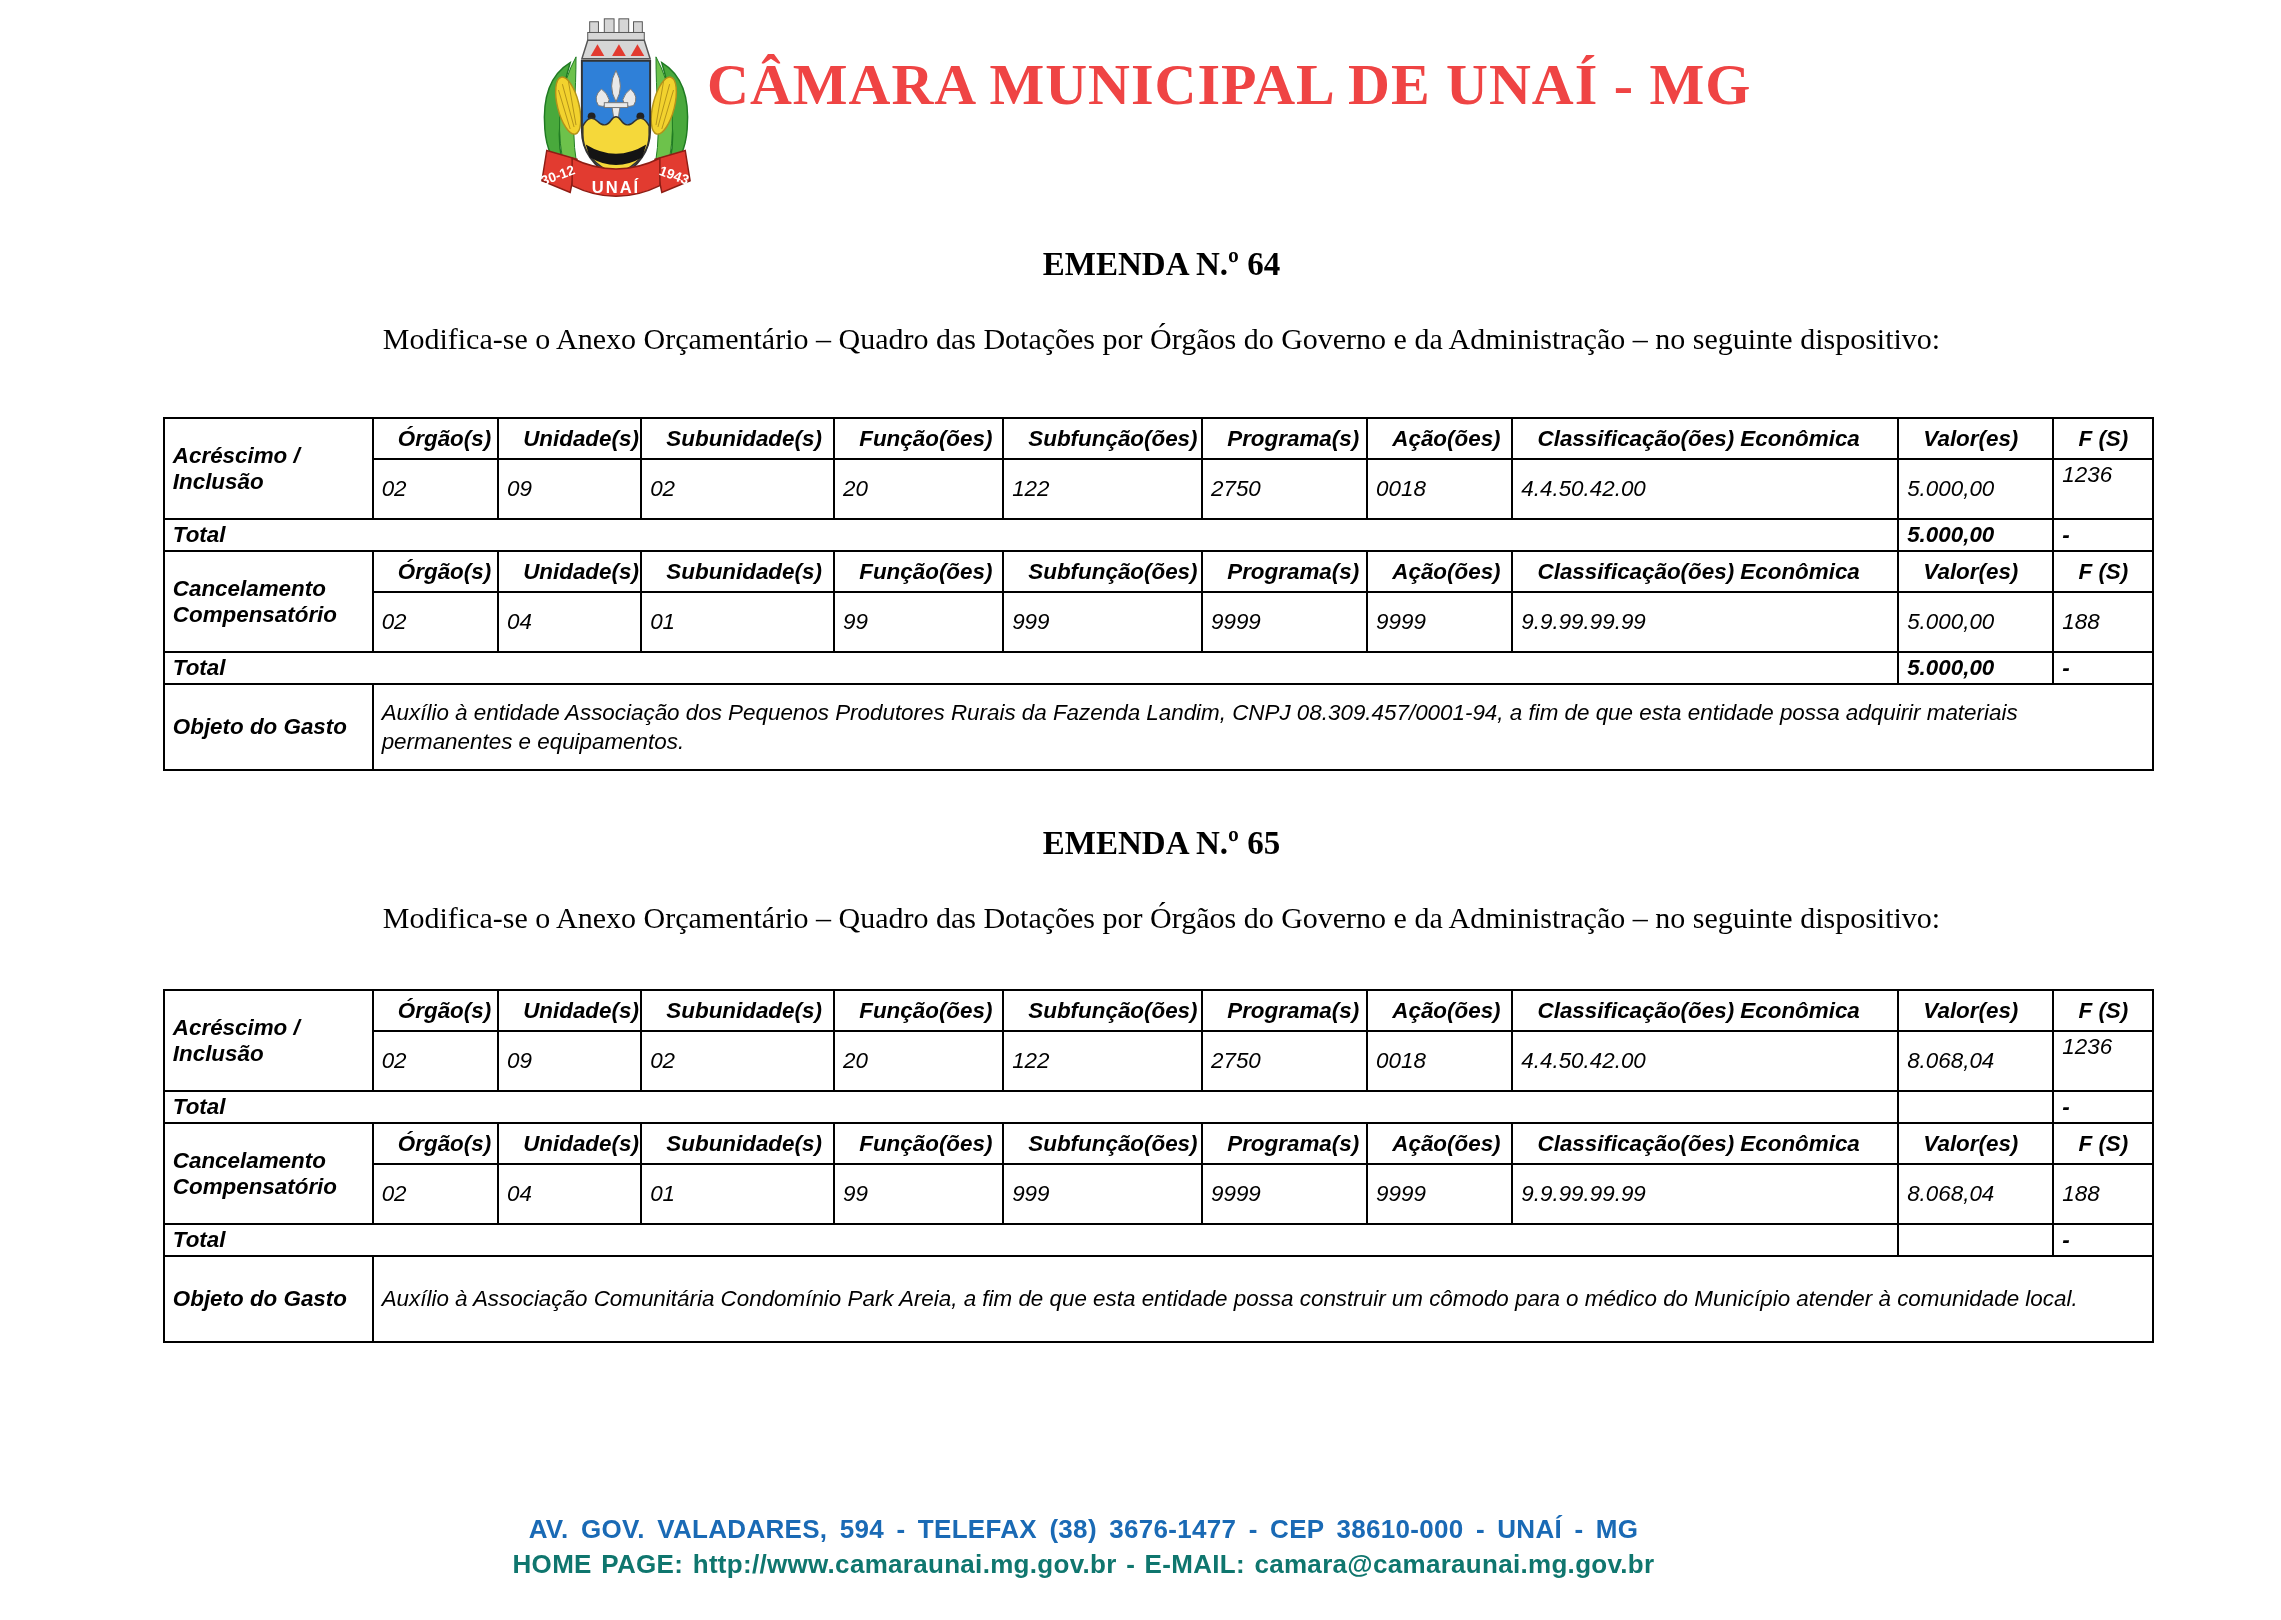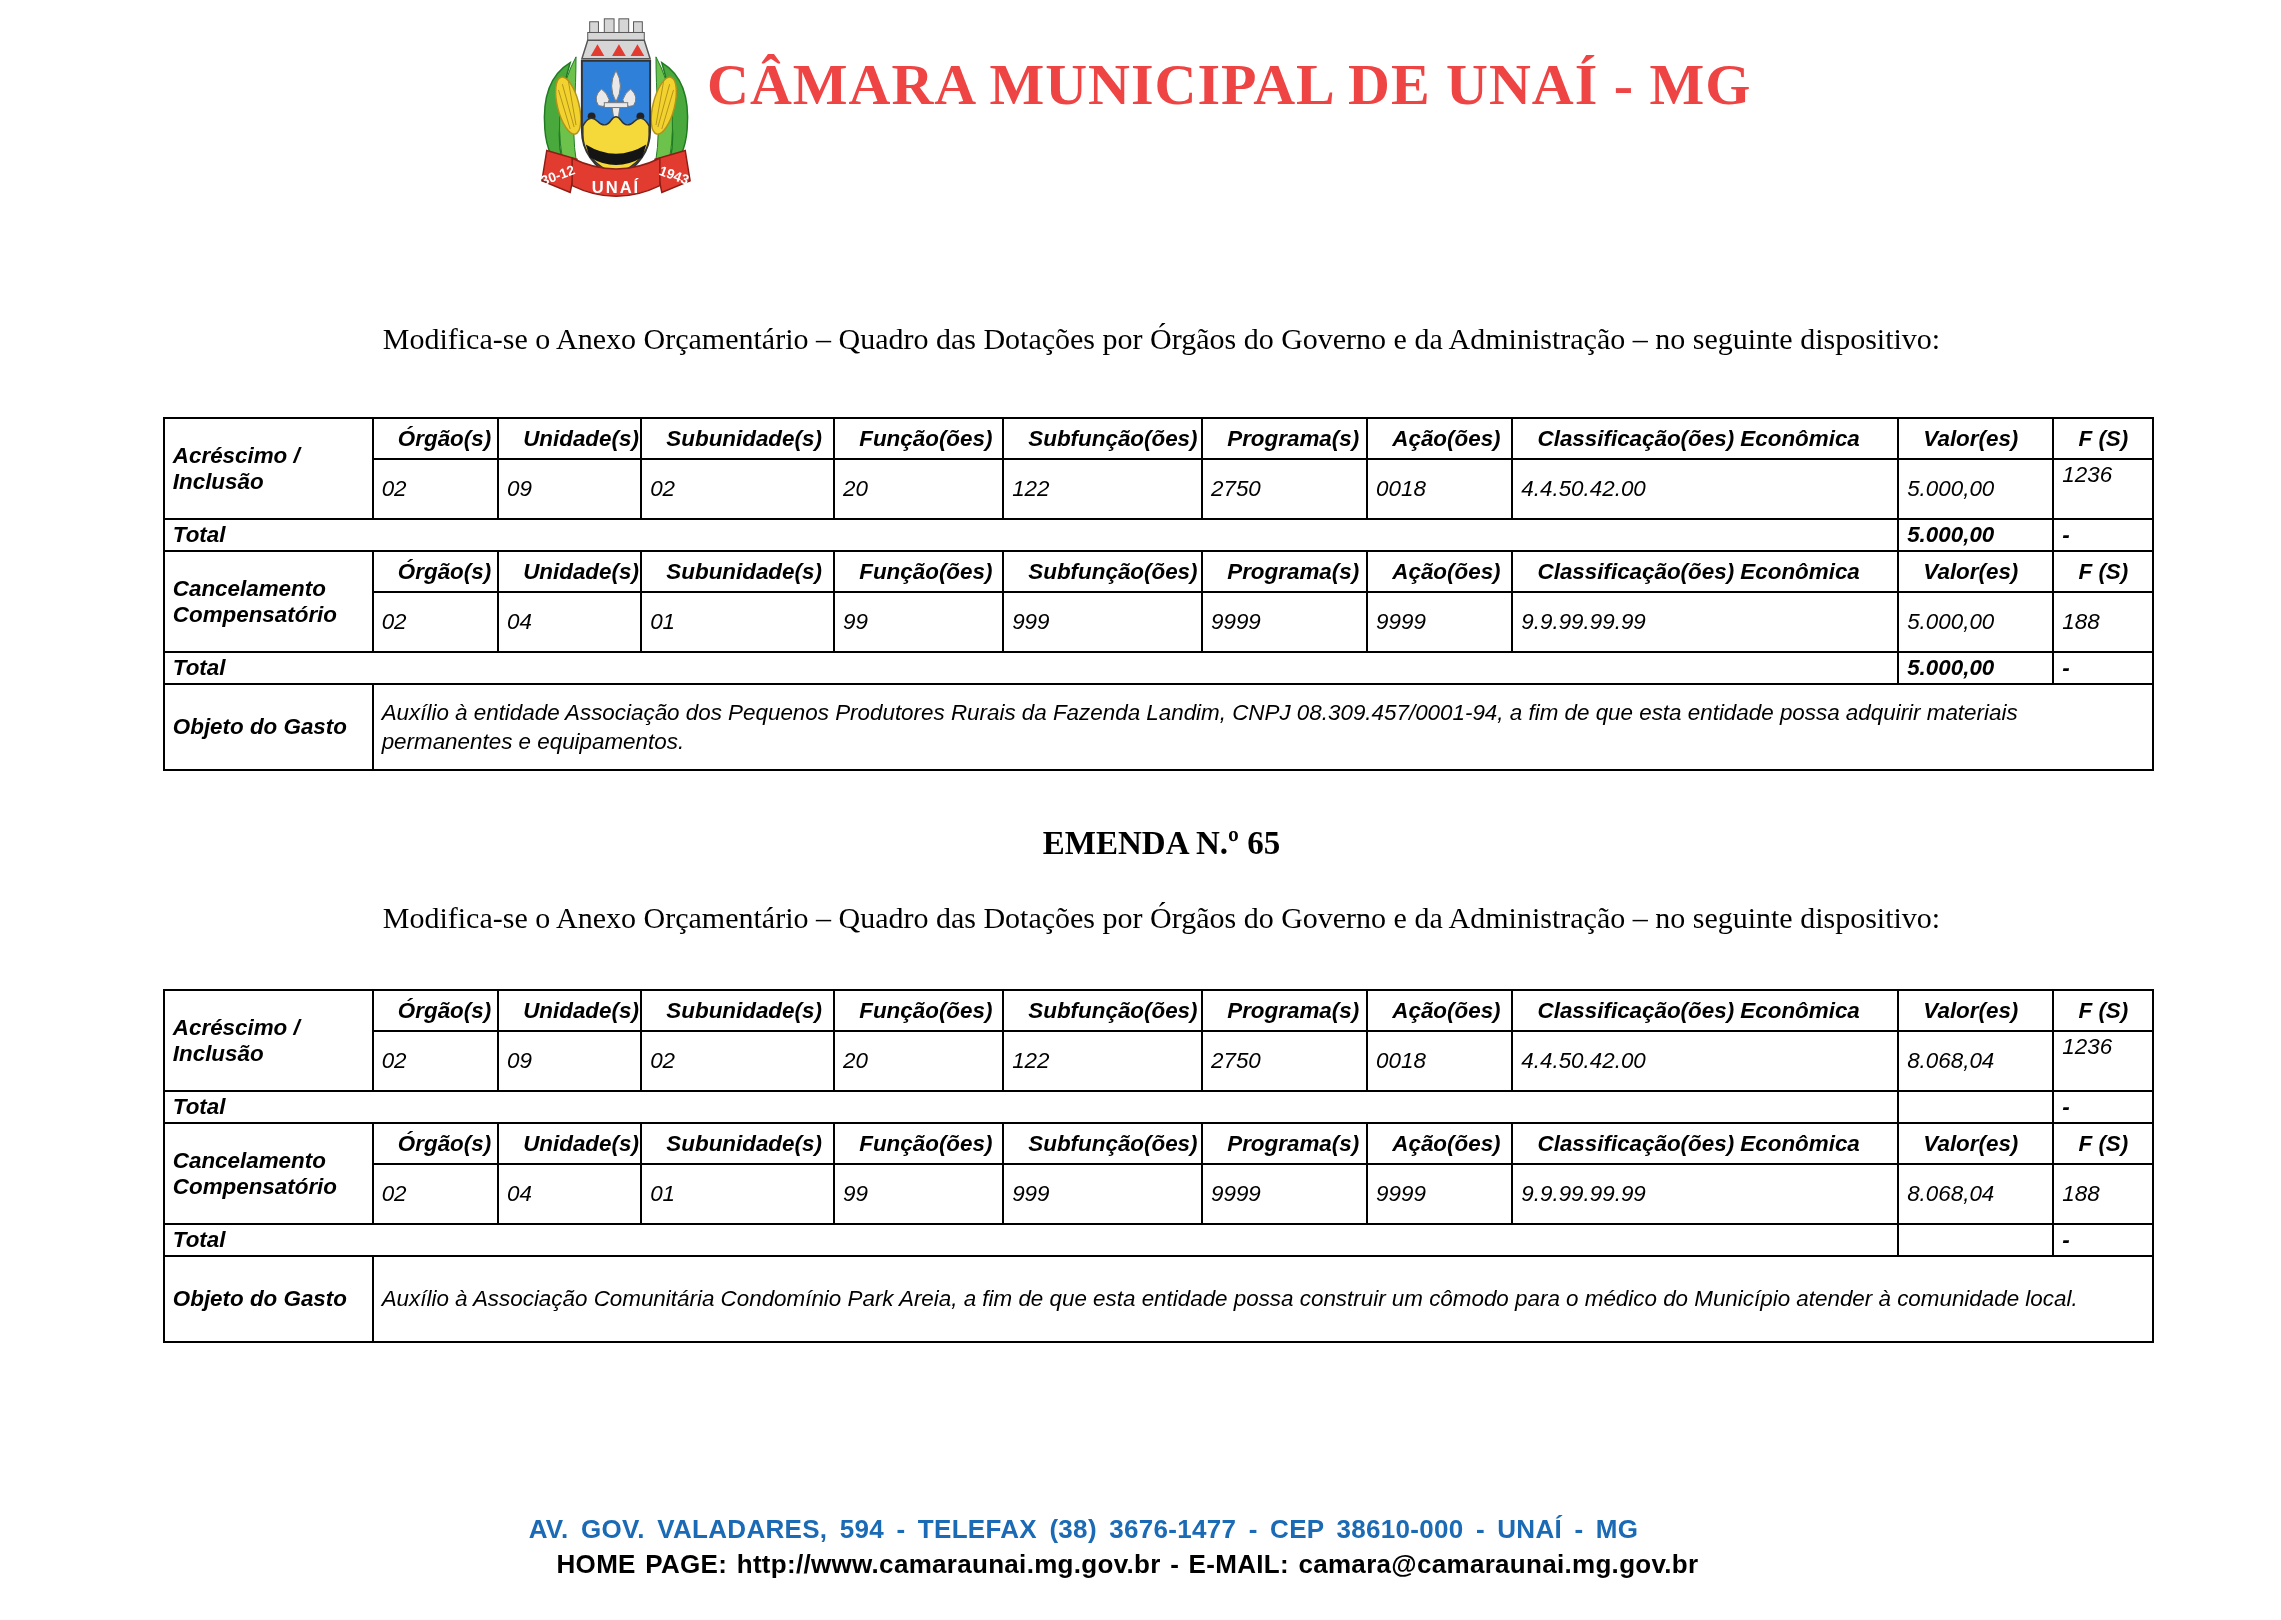--- a/index.html
+++ b/index.html
@@ -48,21 +48,21 @@
   .objeto-text {
     text-align:justify; vertical-align:top; line-height:1.3; padding:4.9px 11.7px;
     font-weight:400;
   }
   
   .footer-line {
     position:absolute; left:0; width:2167px; text-align:center;
     font-weight:700; font-size:26px; letter-spacing:0.3px;
   }
   #footer-line1 { top:1514px; color:#1a6ab5; word-spacing:4.9px; }
-  #footer-line2 { top:1549px; color:#000000; word-spacing:2px;padding-left:44px; }
+  #footer-line2 { top:1549px; color:#0f766e; word-spacing:2px; }
   .logo text { font-family:"Liberation Sans", sans-serif; font-weight:700; fill:#fff; }
 </style>
 </head>
 <body>
 
 <div class="page">
 
   <svg class="logo" viewBox="0 0 170 200" width="168" height="195">
 
     <g>
@@ -111,20 +111,21 @@
       <path d="M156 142 L125 151 L132 185 L161 173 Z" fill="#e23b30" stroke="#8e1d14" stroke-width="1.5"></path>
       <path d="M40 150 Q85 172 130 150 L130 178 Q85 200 40 178 Z" fill="#e23b30" stroke="#8e1d14" stroke-width="1.5"></path>
       <text x="27" y="172" font-size="14" text-anchor="middle" transform="rotate(-20 27 172)">30-12</text>
       <text x="85" y="186" font-size="17" text-anchor="middle" letter-spacing="2">UNAÍ</text>
       <text x="143" y="172" font-size="14" text-anchor="middle" transform="rotate(20 143 172)">1943</text>
     </g>
   </svg>
 
   <div class="brand-title">CÂMARA MUNICIPAL DE UNAÍ - MG</div>
 
+  <div id="emenda64-title" class="emenda-title">EMENDA N.º 64</div>
   <div id="emenda64-sub" class="emenda-sub">Modifica-se o Anexo Orçamentário – Quadro das Dotações por Órgãos do Governo e da Administração – no seguinte dispositivo:</div>
 
   <div id="table64" class="tbl-wrap">
     <table class="budget">
       <colgroup>
         <col style="width:10.5%">
           <col style="width:6.3%">
           <col style="width:7.2%">
         <col style="width:9.7%">
           <col style="width:8.5%">

